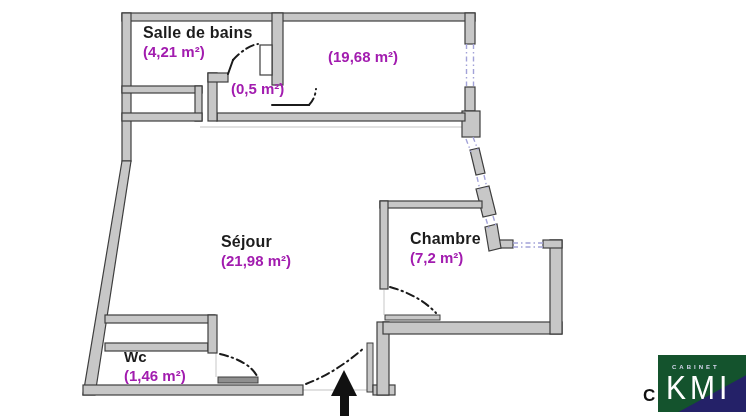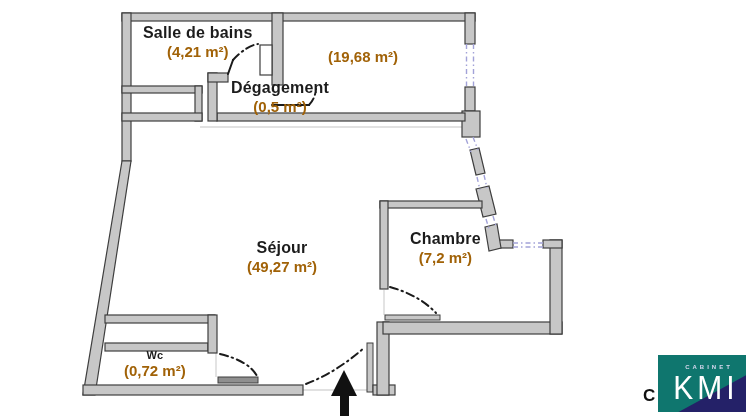--- a/index.html
+++ b/index.html
@@ -1,33 +1,33 @@
 <!DOCTYPE html>
 <html><head>
 <meta charset="utf-8">
 <style>
   html,body{margin:0;padding:0;background:#ffffff;}
   body{width:750px;height:420px;overflow:hidden;font-family:"Liberation Sans",sans-serif;}
-  .stage{position:relative;width:750px;height:420px;background:#ffffff;text-align:center;}
+  .stage{position:relative;width:750px;height:420px;background:#ffffff;}
   .plan-svg{position:absolute;left:0;top:0;}
   .wall{fill:#c7c7c7;stroke:#3e3e3e;stroke-width:1.2;}
   .wall-thin{fill:#c7c7c7;stroke:#3e3e3e;stroke-width:1;}
   .jamb{fill:#ffffff;stroke:#3e3e3e;stroke-width:1.2;}
   .sill{fill:#8f8f8f;stroke:#3e3e3e;stroke-width:1;}
   .door{fill:none;stroke:#1b1b1b;stroke-width:2;stroke-dasharray:8 4 1.5 4;stroke-linecap:round;}
   .leaf{fill:none;stroke:#1b1b1b;stroke-width:2;stroke-linecap:round;}
   .win{fill:none;stroke:#a2a2d8;stroke-width:1.4;stroke-dasharray:5 3 1.5 3;}
   .faint{fill:none;stroke:#d7d7d7;stroke-width:1.4;}
   .arrow{fill:#111111;}
   .room-label{position:absolute;line-height:1.12;white-space:nowrap;}
   .rname{font-weight:bold;font-size:16px;color:#1c1c1c;letter-spacing:.2px;}
-  .rname-sm{font-weight:bold;font-size:11px;color:#1c1c1c;}
-  .rarea{font-weight:bold;font-size:15px;color:#a16207;margin-top:2px;}
+  .rname-sm{font-weight:bold;font-size:15px;color:#1c1c1c;}
+  .rarea{font-weight:bold;font-size:15px;color:#a21caf;margin-top:2px;}
   .partial-c{position:absolute;left:643px;top:386px;font-size:17px;font-weight:bold;color:#111;z-index:1;}
-  .logo{position:absolute;left:658px;top:355px;width:88px;height:57px;background:#0f766e;overflow:hidden;z-index:2;}
+  .logo{position:absolute;left:658px;top:355px;width:88px;height:57px;background:#14532d;overflow:hidden;z-index:2;}
   .logo::before{content:"";position:absolute;left:4px;top:16px;width:92px;height:50px;
     background:#242168;clip-path:polygon(0 100%,100% 0,100% 100%);}
   .logo-top{position:relative;color:#d8d8f0;font-size:6px;letter-spacing:3px;margin:9px 0 0 14px;font-weight:bold;}
   .logo-main{position:relative;color:#ffffff;font-size:30px;line-height:1;margin:2px 0 0 8px;letter-spacing:4px;font-weight:normal;transform:scaleY(1.08);transform-origin:top left;}
 </style>
 </head>
 <body>
 
 <div class="stage">
 
@@ -110,37 +110,36 @@
   <div class="room-label" style="left:143px;top:24px;">
     <div class="rname">Salle de bains</div>
     <div class="rarea">(4,21 m²)</div>
   </div>
 
   <div class="room-label" style="left:328px;top:47px;">
     <div class="rarea">(19,68 m²)</div>
   </div>
 
   <div class="room-label" style="left:231px;top:79px;">
-    <div class="rname">Dégagement</div>
     <div class="rarea">(0,5 m²)</div>
   </div>
 
-  <div class="room-label" style="left:221px;top:239px;margin-left:26px;">
+  <div class="room-label" style="left:221px;top:233px;">
     <div class="rname">Séjour</div>
-    <div class="rarea">(49,27 m²)</div>
+    <div class="rarea">(21,98 m²)</div>
   </div>
 
   <div class="room-label" style="left:410px;top:230px;">
     <div class="rname">Chambre</div>
     <div class="rarea">(7,2 m²)</div>
   </div>
 
   <div class="room-label" style="left:124px;top:349px;">
     <div class="rname-sm">Wc</div>
-    <div class="rarea">(0,72 m²)</div>
+    <div class="rarea">(1,46 m²)</div>
   </div>
 
   <div class="partial-c">C</div>
 
   <div class="logo">
     <div class="logo-top">CABINET</div>
     <div class="logo-main">KMI</div>
   </div>
 
 </div>

